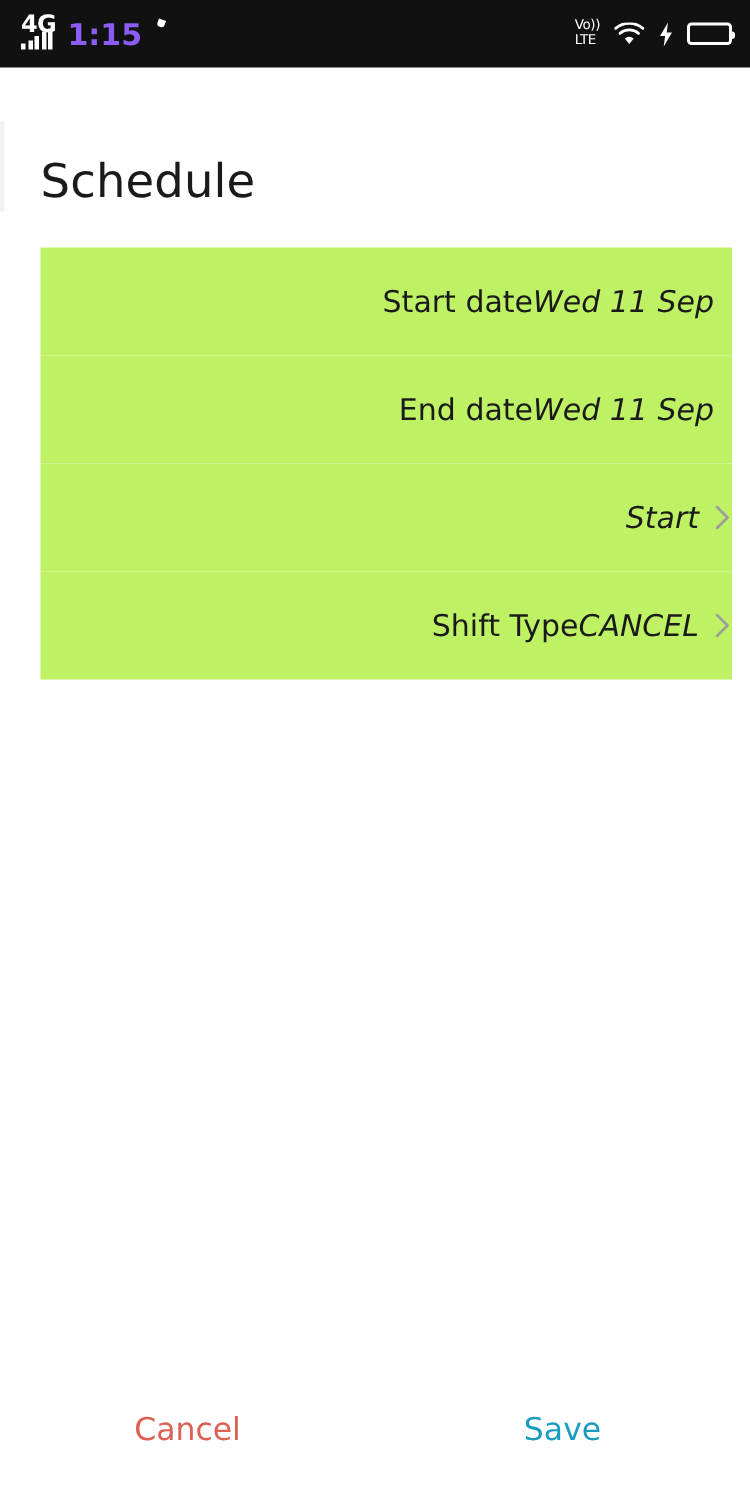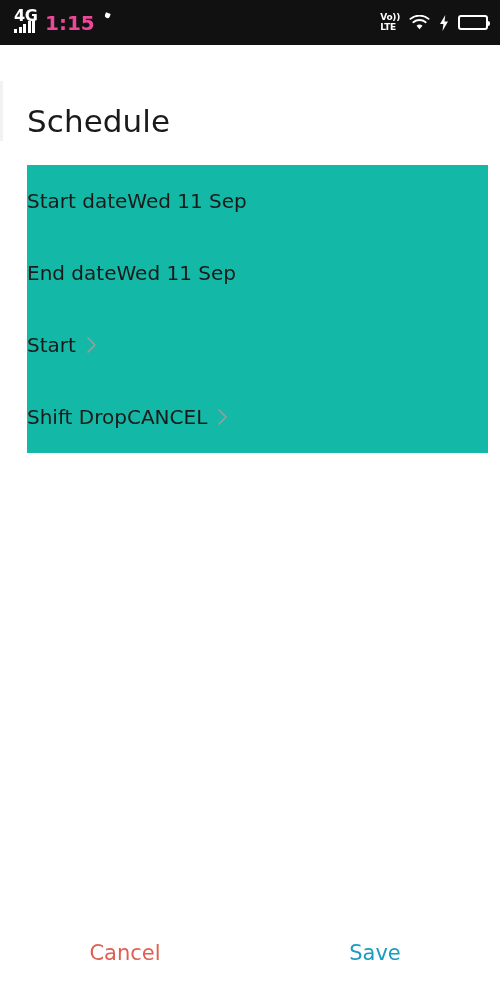--- a/index.html
+++ b/index.html
@@ -35,21 +35,21 @@
     display: flex;
     align-items: center;
     gap: 7px;
   }
   .status-right {
     display: flex;
     align-items: center;
     gap: 9px;
   }
   .status-time {
-    color: #ec4899;
+    color: #8b5cf6;
     font-size: 20px;
     font-weight: bold;
     letter-spacing: 0px;
     line-height: 1;
     font-family: "DejaVu Sans", "Liberation Sans", sans-serif;
   }
 
   
   .signal-icon {
     position: relative;
@@ -119,21 +119,21 @@
     background: #111111;
     z-index: 2;
   }
   .chat-icon .dot.d1 { left: 4px; }
   .chat-icon .dot.d2 { left: 10px; }
 
   
   .volte-icon {
     color: #ffffff;
     font-size: 9px;
-    font-weight: bold;
+    font-weight: normal;
     line-height: 9.5px;
     text-align: left;
     letter-spacing: -0.3px;
   }
 
   
   .wifi-icon { width: 21px; height: 16px; }
 
   
   .bolt-icon { width: 10px; height: 16px; }
@@ -194,33 +194,34 @@
     letter-spacing: 0.1px;
   }
 
   .rows {
     padding: 0 12px 0 27px;
   }
   .row {
     height: 72px;
     display: flex;
     align-items: center;
-    justify-content: flex-start;
-    background: #14b8a6;
+    justify-content: flex-end;
+    background: #bef264;
   }
   .row-label {
     font-size: 20px;
     color: #1a1a1a;
     font-weight: 400;
     line-height: 24px;
   }
   .row-right {
     display: flex;
     align-items: center;
     gap: 10px;
+    font-style: italic;
   }
   .row-value {
     font-size: 20px;
     color: #1a1a1a;
     font-weight: 400;
     line-height: 24px;
     text-align: right;
   }
   .row.no-chevron { padding-right: 12px; }
   .chevron {
@@ -325,21 +326,21 @@
         </div>
         <div class="row">
           <span class="row-right">
             <span class="row-value">Start</span>
             <span class="chevron"><svg viewBox="0 0 12 20" width="12" height="20" aria-hidden="true">
                 <path d="M2 3 L9 10 L2 17" stroke="#9b9b9b" stroke-width="1.7" fill="none" stroke-linecap="round" stroke-linejoin="round"></path>
               </svg></span>
           </span>
         </div>
         <div class="row">
-          <span class="row-label">Shift Drop</span>
+          <span class="row-label">Shift Type</span>
           <span class="row-right">
             <span class="row-value">CANCEL</span>
             <span class="chevron"><svg viewBox="0 0 12 20" width="12" height="20" aria-hidden="true">
                 <path d="M2 3 L9 10 L2 17" stroke="#9b9b9b" stroke-width="1.7" fill="none" stroke-linecap="round" stroke-linejoin="round"></path>
               </svg></span>
           </span>
         </div>
       </div>
 
     <div style="flex:1 1 auto;"></div>

